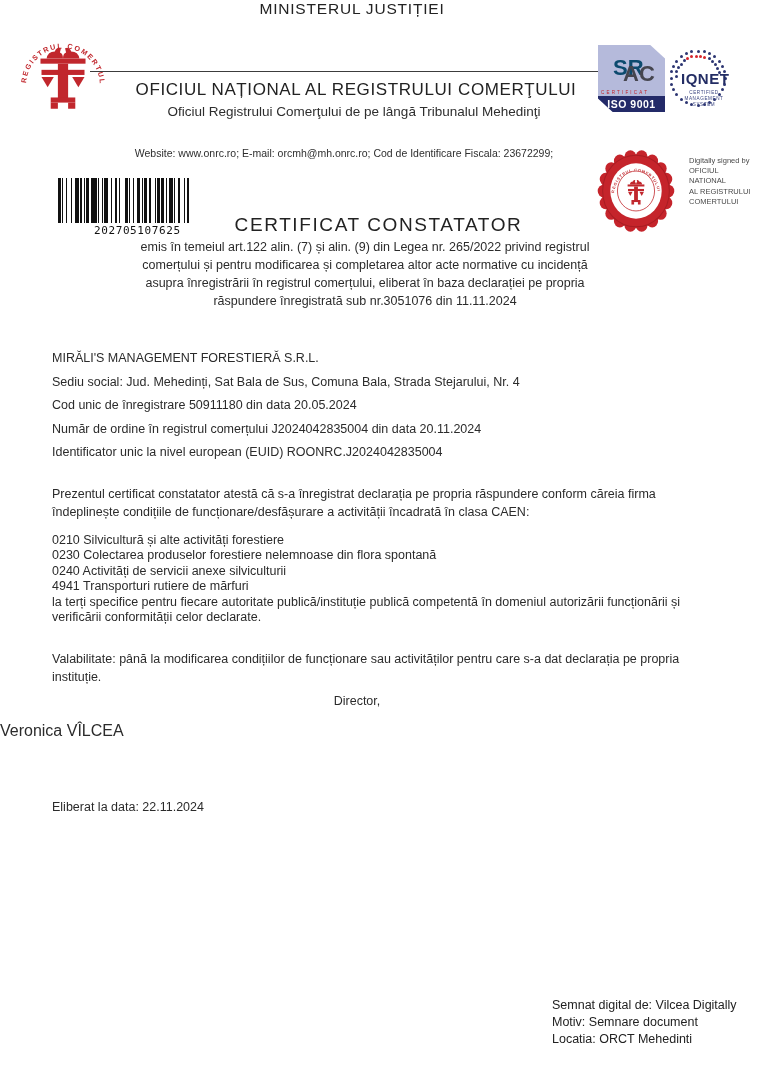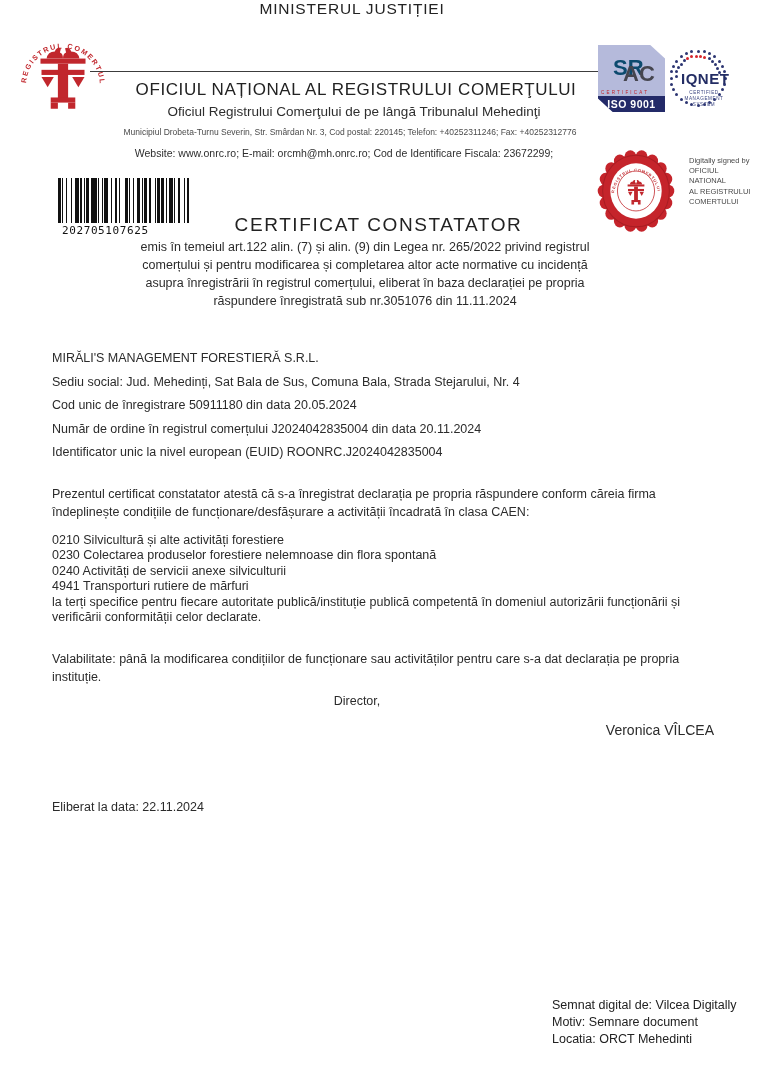--- a/index.html
+++ b/index.html
@@ -31,31 +31,31 @@
   .iqnet .name{position:absolute;left:13px;top:25px;font-size:15px;font-weight:700;color:#232d64;letter-spacing:.5px;}
   .iqnet .small{position:absolute;left:0;width:72px;text-align:center;font-size:4.6px;color:#3a4480;letter-spacing:.6px;}
   .iq1{top:45px;} .iq2{top:51px;} .iq3{top:57px;}
   
   .seal{left:596px;top:148px;width:80px;height:86px;}
   .digi-note{left:689px;top:156px;width:68px;font-size:7.5px;line-height:10.2px;color:#4a4a4a;}
   
   .barcode{left:58px;top:178px;width:132px;}
   .bars{display:flex;height:45px;width:132px;}
   .bars div{height:100%;}
-  .bc-num{margin-left:4px;margin-top:1px;font-family:"DejaVu Sans Mono",monospace;font-size:11px;letter-spacing:.6px;color:#111;}
+  .bc-num{margin-left:36px;margin-top:1px;font-family:"DejaVu Sans Mono",monospace;font-size:11px;letter-spacing:.6px;color:#111;}
   
   .title{left:0;top:214px;width:757px;text-align:center;font-size:19px;letter-spacing:1.6px;color:#222;}
   .intro{left:100px;top:238px;width:530px;text-align:center;font-size:12.5px;line-height:18px;color:#2b2b2b;}
   .company{left:52px;top:352px;width:660px;font-size:12.5px;}
   .company p{margin:0 0 10.5px 0;line-height:13px;}
   .declaration{left:52px;top:485px;width:660px;font-size:12.5px;line-height:18px;}
   .caen{left:52px;top:533px;width:665px;font-size:12.5px;line-height:15.4px;}
   .validity{left:52px;top:651px;width:665px;font-size:12.5px;line-height:17.5px;}
   .director{left:0;top:694px;width:714px;text-align:center;font-size:12.5px;}
-  .sig-name{left:0;top:722px;width:714px;text-align:right;font-size:14px;}
+  .sig-name{left:0;top:722px;width:714px;text-align:left;font-size:16px;}
   .issued{left:52px;top:800px;font-size:12.5px;}
   .digital-sig{left:552px;top:997px;font-size:12.5px;line-height:17.2px;color:#222;}
 </style>
 </head>
 <body>
 
 <div class="page">
 
   <div class="abs logo-left">
     <svg width="86" height="86" viewBox="0 0 84 84">
@@ -79,21 +79,20 @@
         <textPath href="#ringPathA" startOffset="2">REGISTRUL COMERTULUI</textPath>
       </text>
       <use href="#emblem" fill="#c1272d"></use>
     </svg>
   </div>
 
   <div class="abs ministry">MINISTERUL JUSTIȚIEI</div>
   <div class="abs hrule"></div>
   <div class="abs office">OFICIUL NAȚIONAL AL REGISTRULUI COMERŢULUI</div>
   <div class="abs branch">Oficiul Registrului Comerţului de pe lângă Tribunalul Mehedinţi</div>
-  <div class="abs hq-address">Municipiul Drobeta-Turnu Severin, Str. Smârdan Nr. 3, Cod postal: 220145; Telefon: +40252311246; Fax: +40252312776</div>
   <div class="abs contact">Website: www.onrc.ro; E-mail: orcmh@mh.onrc.ro; Cod de Identificare Fiscala: 23672299;</div>
 
   <div class="abs srac">
     <div class="sr">SR</div>
     <div class="ac">AC</div>
     <div class="cert">CERTIFICAT</div>
     <div class="band">ISO 9001</div>
   </div>
 
   <div class="abs iqnet">

